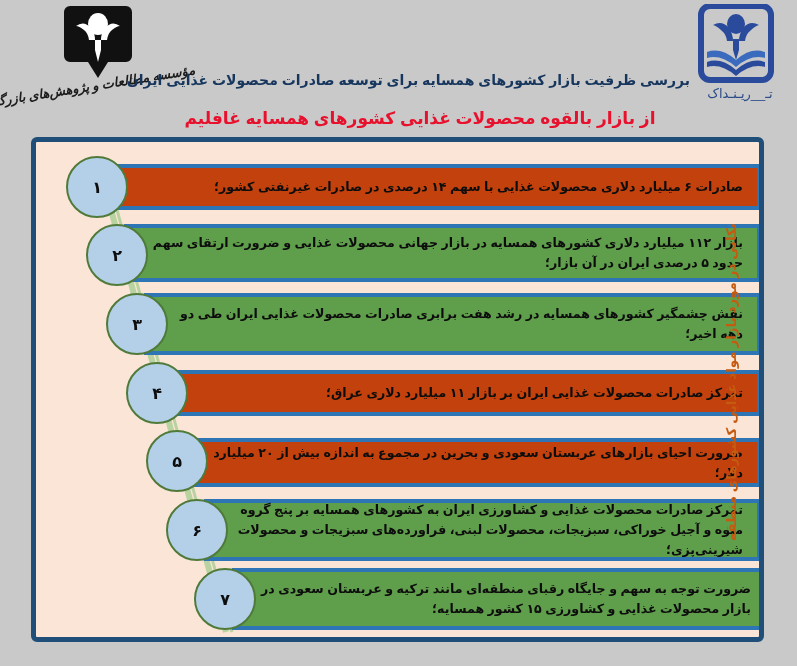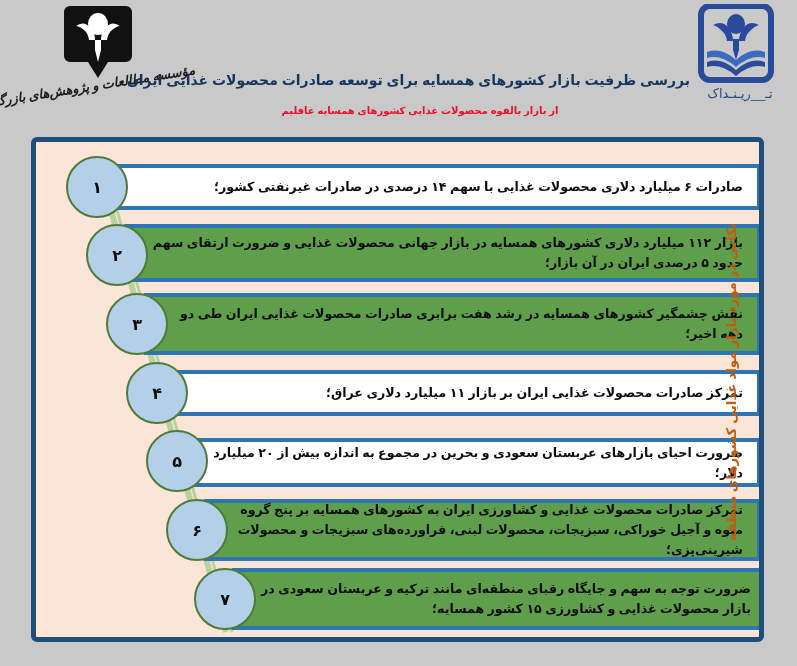--- a/index.html
+++ b/index.html
@@ -77,25 +77,25 @@
     direction: rtl;
   }
   .title-main {
     font-size: 14px;
     font-weight: bold;
     color: #17365d;
     line-height: 20px;
     white-space: nowrap;
   }
   .title-sub {
-    font-size: 10px;
+    font-size: 17px;
     font-weight: bold;
     color: #e8112d;
     line-height: 18px;
-    margin-top: 12px;
+    margin-top: 20px;
     white-space: nowrap;
   }
 
   
   .panel {
     position: absolute;
     left: 31px;
     top: 137px;
     width: 733px;
     height: 505px;
@@ -170,21 +170,21 @@
   }
   .bar-text {
     font-size: 12.6px;
     font-weight: bold;
     color: #0d0d0d;
     line-height: 20px;
     text-align: right;
     width: 100%;
     direction: rtl;
   }
-  .bar.light { background: #ffffff; }
+  .bar.light { background: #c2410c; }
   .bar.dark  { background: #5f9e4b; }
 
   .circle {
     position: absolute;
     width: 62px;
     height: 62px;
     border-radius: 50%;
     background: #b4cfe8;
     border: 2px solid #4f7a3a;
     display: flex;

